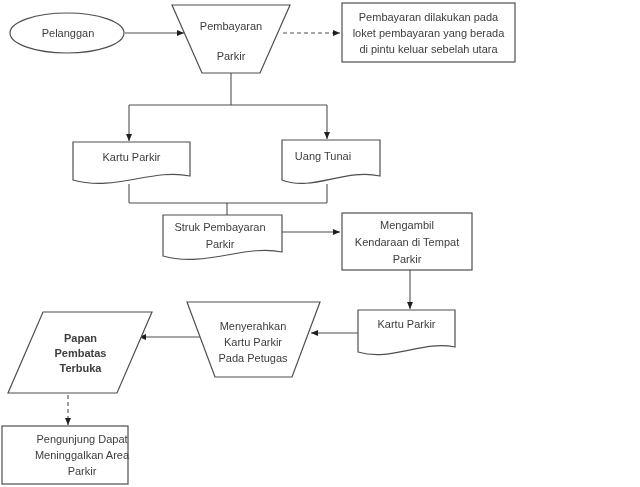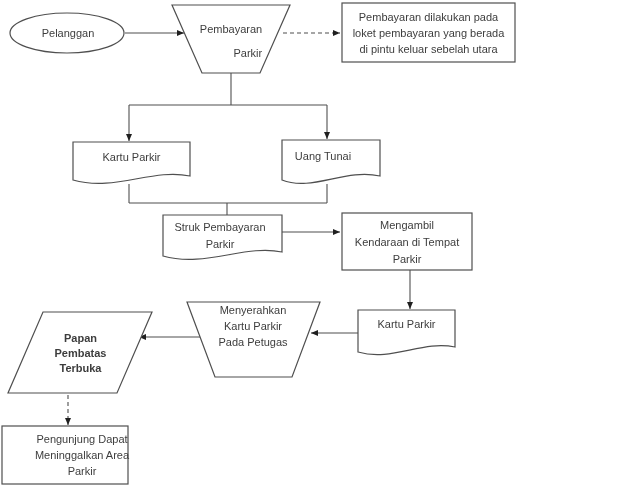--- a/index.html
+++ b/index.html
@@ -17,21 +17,21 @@
   .shape{fill:#ffffff;stroke:var(--stroke);stroke-width:1.2;}
   .conn{fill:none;stroke:var(--stroke);stroke-width:1.1;}
   .conn.dashed{stroke-dasharray:4 3;}
   .label{
     position:absolute;display:flex;align-items:center;justify-content:center;
     text-align:center;white-space:pre-line;color:var(--text);
     font-size:11px;line-height:16px;
   }
   .lh15{line-height:15px;font-weight:bold;}
   .lh17{line-height:17px;}
-  .lh23{line-height:24px;text-align:right;}
+  .lh23{line-height:30px;}
 </style>
 </head>
 <body>
 
 <div class="stage">
 
   <svg width="640" height="487" viewBox="0 0 640 487">
     <defs>
       <marker id="ah" markerUnits="userSpaceOnUse" markerWidth="8" markerHeight="7" refX="7" refY="3" orient="auto">
         <path d="M0,0 L7,3 L0,6 Z" style="fill:var(--arrow);stroke:none"></path>
@@ -82,21 +82,21 @@
 
   <div class="label lh17" style="left:163px;top:217px;width:114px;height:38px">Struk Pembayaran
 Parkir</div>
 
   <div class="label lh17" style="left:342px;top:214px;width:130px;height:56px">Mengambil
 Kendaraan di Tempat
 Parkir</div>
 
   <div class="label" style="left:358px;top:311px;width:97px;height:26px">Kartu Parkir</div>
 
-  <div class="label" style="left:197px;top:300px;width:112px;height:52px">Menyerahkan
+  <div class="label" style="left:197px;top:316px;width:112px;height:52px">Menyerahkan
 Kartu Parkir
 Pada Petugas</div>
 
   <div class="label lh15" style="left:28px;top:331px;width:105px;height:44px">Papan
 Pembatas
 Terbuka</div>
 
   <div class="label" style="left:20px;top:429px;width:124px;height:52px">Pengunjung Dapat
 Meninggalkan Area
 Parkir</div>

